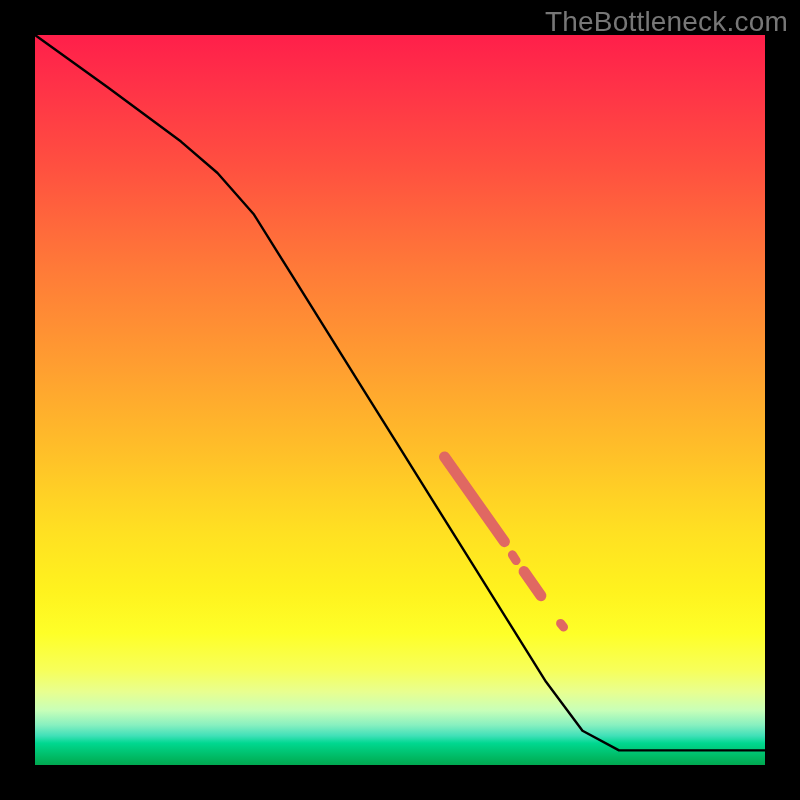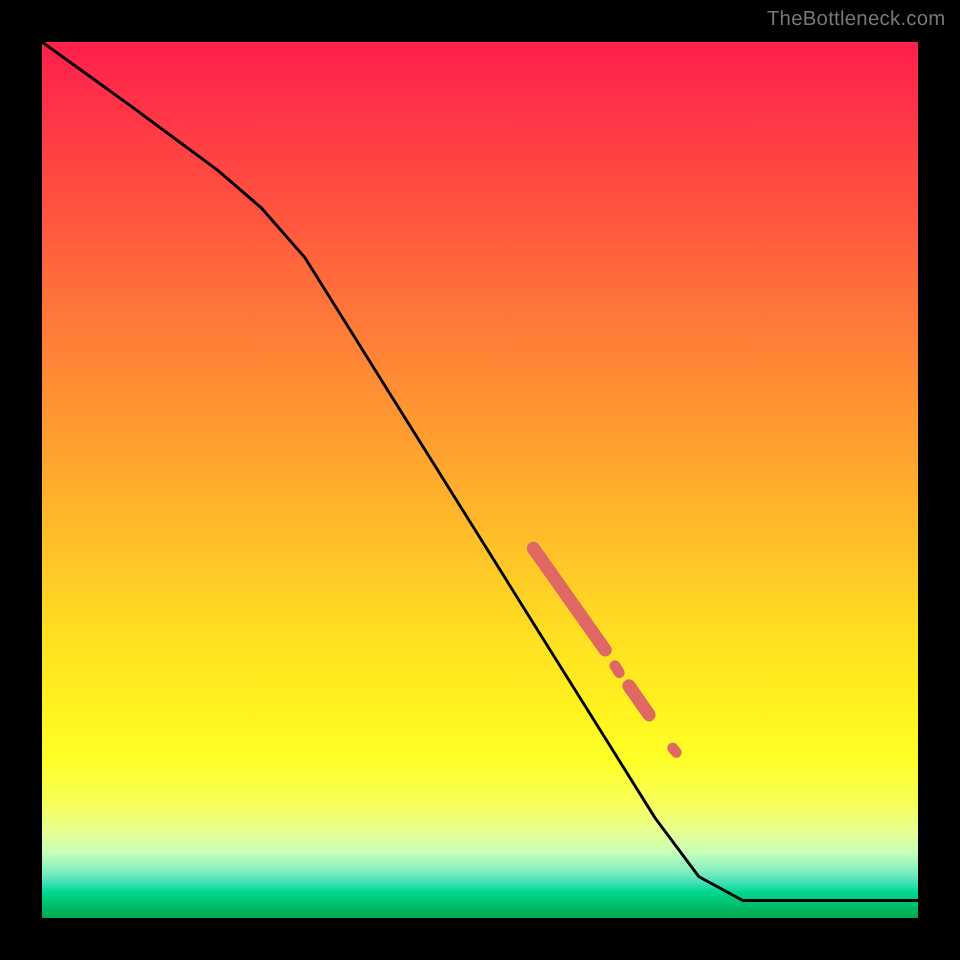--- a/index.html
+++ b/index.html
@@ -51,21 +51,21 @@
       #00c878 98%,
       #00b862 99%,
       #00a850 100%
     );
   }
   .watermark {
     position: absolute;
     top: 6px;
     right: 12px;
     color: #777;
-    font-size: 17px;
+    font-size: 28px;
     font-weight: 500;
     letter-spacing: 0.2px;
     user-select: none;
   }
   svg.overlay {
     position: absolute;
     left: 0;
     top: 0;
     width: 730px;
     height: 730px;

